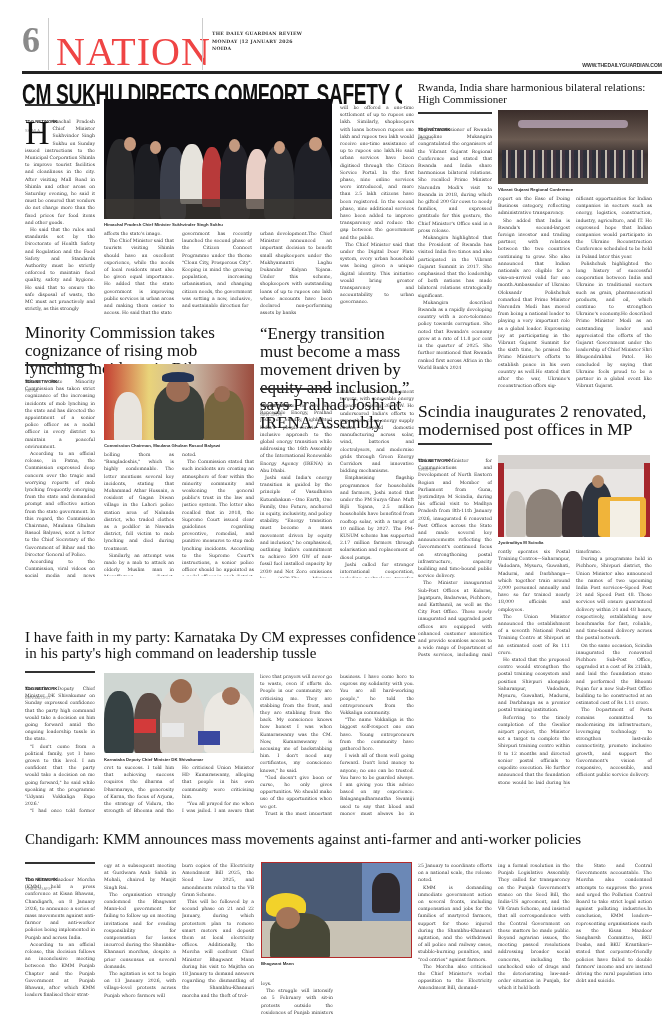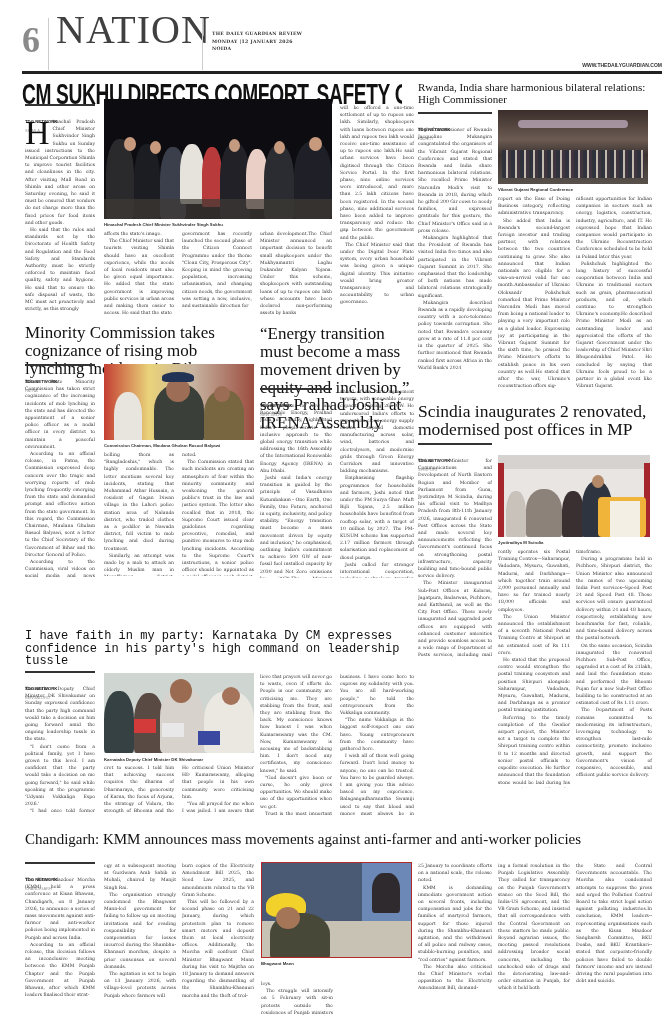--- a/index.html
+++ b/index.html
@@ -1,20 +1,20 @@
 <!DOCTYPE html>
 <html><head>
 <meta charset="utf-8">
 <style>
   html,body{margin:0;padding:0;background:#fff;}
   body{width:672px;height:1024px;overflow:hidden;position:relative;font-family:"DejaVu Serif",serif;color:#222;}
   .abs{position:absolute;}
   .masthead-num{left:22px;top:22px;font-family:"Liberation Serif",serif;font-weight:bold;font-size:36px;color:#8a8a8a;line-height:1;}
   .vsep{width:1px;background:#ccc;}
-  .masthead-title{left:56px;top:10px;font-family:"Liberation Serif",serif;font-size:40px;color:#404040;letter-spacing:1px;line-height:1;}
+  .masthead-title{left:56px;top:32px;font-family:"Liberation Serif",serif;font-size:40px;color:#ef4444;letter-spacing:1px;line-height:1;}
   .pubinfo{left:212px;top:30px;font-family:"DejaVu Serif",serif;font-size:4.6px;font-weight:bold;line-height:7.5px;letter-spacing:.3px;color:#333;}
   .website{right:10px;top:62px;font-family:"Liberation Sans",sans-serif;font-size:5px;font-weight:bold;color:#333;}
   .topbar{left:22px;top:71px;width:640px;height:3px;background:#222;}
   .hd-cond{font-family:"Liberation Sans",sans-serif;font-weight:bold;color:#111;transform-origin:left top;white-space:nowrap;}
   .hd-serif{font-family:"Liberation Serif",serif;color:#111;line-height:1.05;}
   .byline{font-family:"Liberation Sans",sans-serif;font-size:4.3px;font-weight:bold;color:#222;}
   .byline .loc{display:block;font-weight:normal;color:#999;font-size:4px;margin-top:1px;}
   .byrule{border-top:2px solid #333;padding-top:2px;}
   .col{font-size:4.55px;line-height:7.2px;text-align:justify;color:#333;overflow:hidden;}
   .col p{margin:0;text-indent:5px;}
@@ -181,21 +181,21 @@
   <p>He stated that the proposed centre would strengthen the postal training ecosystem and position Shivpuri alongside Saharanpur, Vadodara, Mysuru, Guwahati, Madurai, and Darbhanga as a premier postal training institution.</p>
   <p>Referring to the timely completion of the Gwalior airport project, the Minister set a target to complete the Shivpuri training centre within 8 to 12 months and directed senior postal officials to expedite execution. He further announced that the foundation stone would be laid during his next visit, with the inauguration to follow within the stipulated</p>
 </div>
 <div class="abs col" style="left:576px;top:548px;width:76px;height:240px;">
   <p class="noind">timeframe.</p>
   <p>During a programme held in Pichhore, Shivpuri district, the Union Minister also announced the names of two upcoming India Post services--Speed Post 24 and Speed Post 48. These services will ensure guaranteed delivery within 24 and 48 hours, respectively, establishing new benchmarks for fast, reliable, and time-bound delivery across the postal network.</p>
   <p>On the same occasion, Scindia inaugurated the renovated Pichhore Sub-Post Office, upgraded at a cost of Rs 21lakh, and laid the foundation stone and performed the Bhoomi Pujan for a new Sub-Post Office building to be constructed at an estimated cost of Rs 1.11 crore.</p>
   <p>The Department of Posts remains committed to modernising its infrastructure, leveraging technology to strengthen last-mile connectivity, promote inclusive growth, and support the Government's vision of responsive, accessible, and efficient public service delivery.</p>
 </div>
 
-<div class="abs hd-serif" style="left:25px;top:630px;width:392px;font-size:12px;font-family:Liberation Mono, monospace;">I have faith in my party: Karnataka Dy CM expresses confidence in his party's high command on leadership tussle</div>
+<div class="abs hd-serif" style="left:25px;top:630px;width:392px;font-size:15px;">I have faith in my party: Karnataka Dy CM expresses confidence in his party's high command on leadership tussle</div>
 <div class="abs byrule" style="left:25px;top:671px;width:70px;">
   <span class="byline">TDG NETWORK</span>
   <span class="byline"><span class="loc">BENGALURU</span></span>
 </div>
 <div class="abs col" style="left:25px;top:685px;width:70px;height:130px;">
   <p class="noind">Karnataka Deputy Chief Minister DK Shivakumar on Sunday expressed confidence that the party high command would take a decision on him going forward amid the ongoing leadership tussle in the state.</p>
   <p>"I don't come from a political family, yet I have grown to this level. I am confident that the party would take a decision on me going forward," he said while speaking at the programme 'Udyami Vokkaliga Expo 2026.'</p>
   <p>"I had once told former Karnataka CM BS Yediyurappa in the session about the se-</p>
 </div>
 <div class="abs photo" style="left:104px;top:673px;width:150px;height:80px;background:#cfd6d2;">

